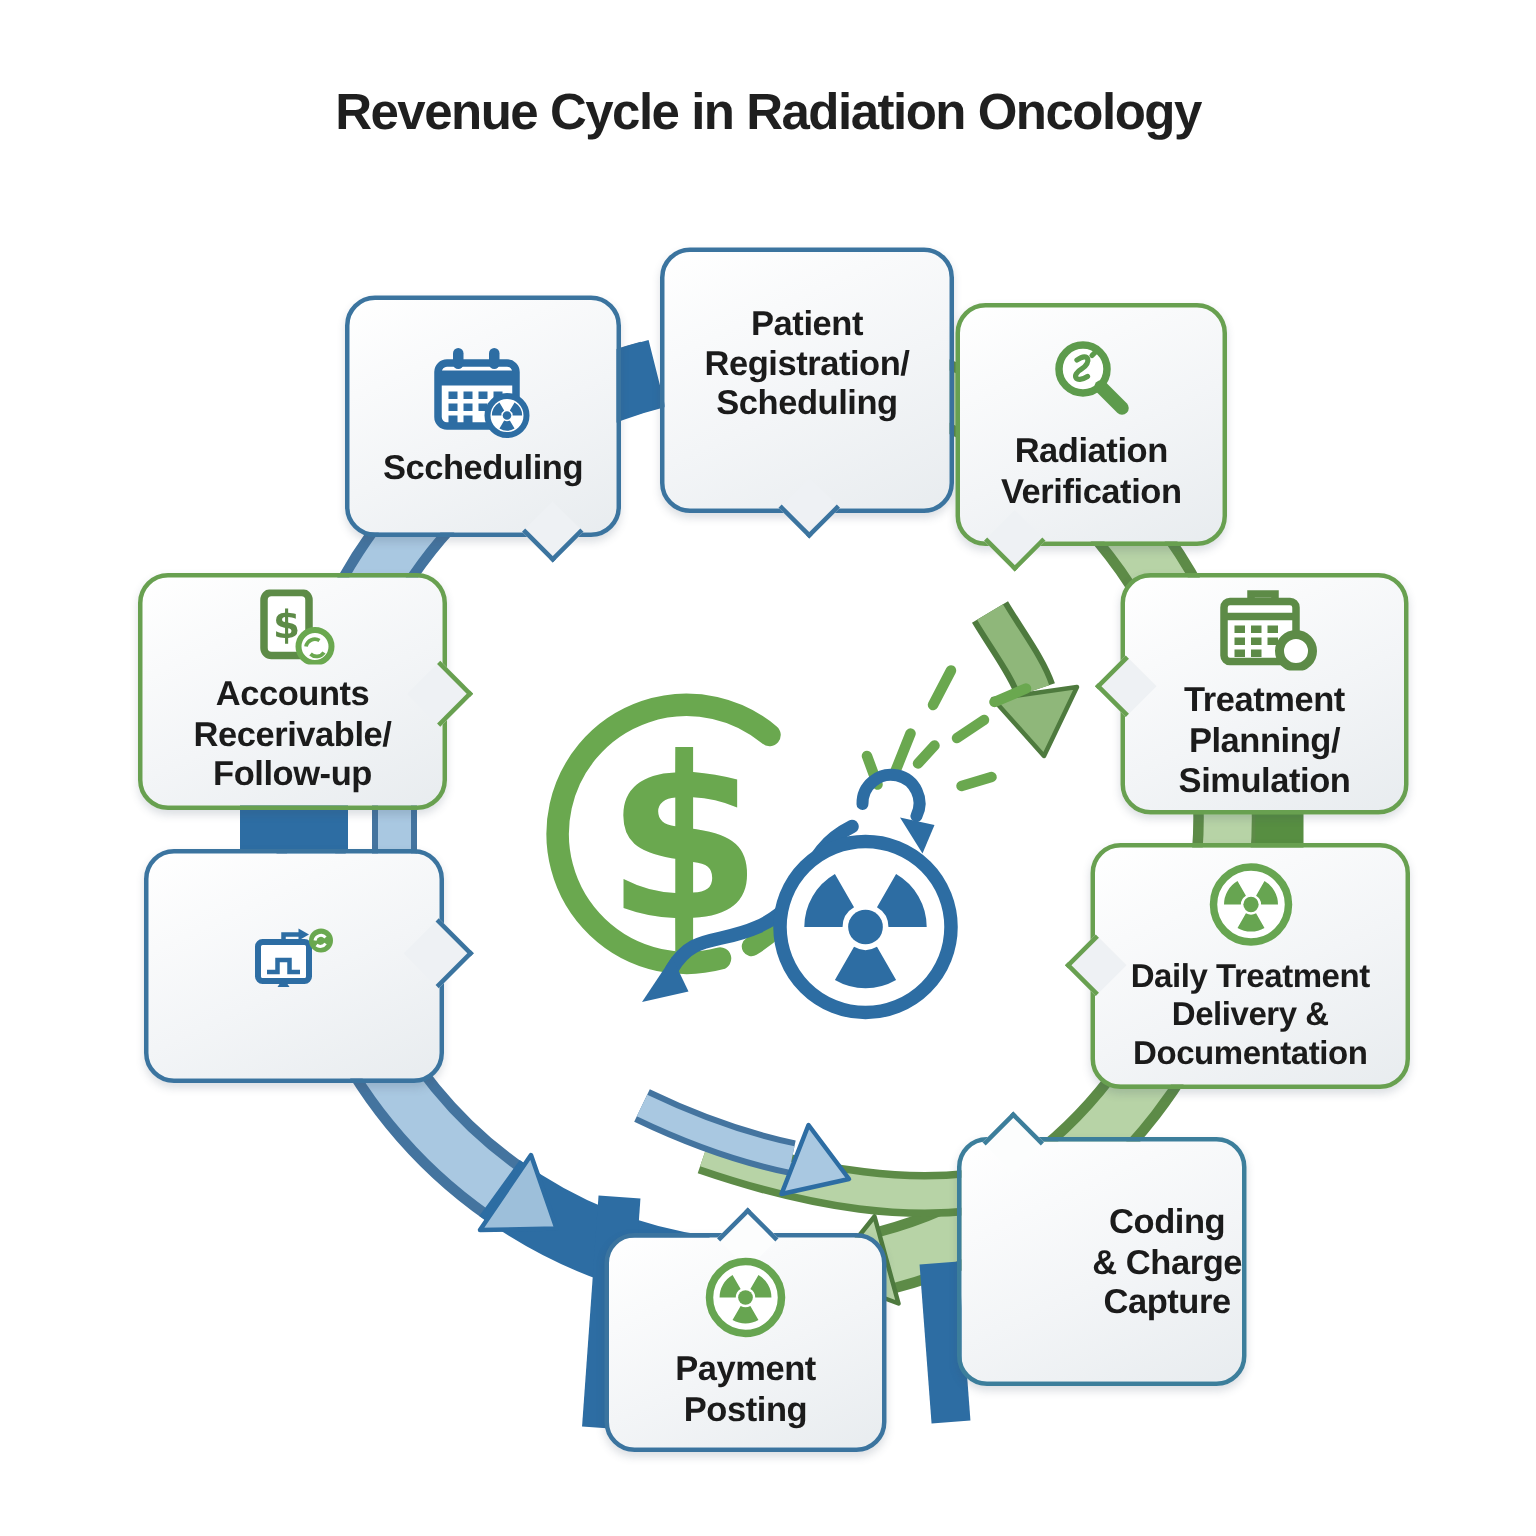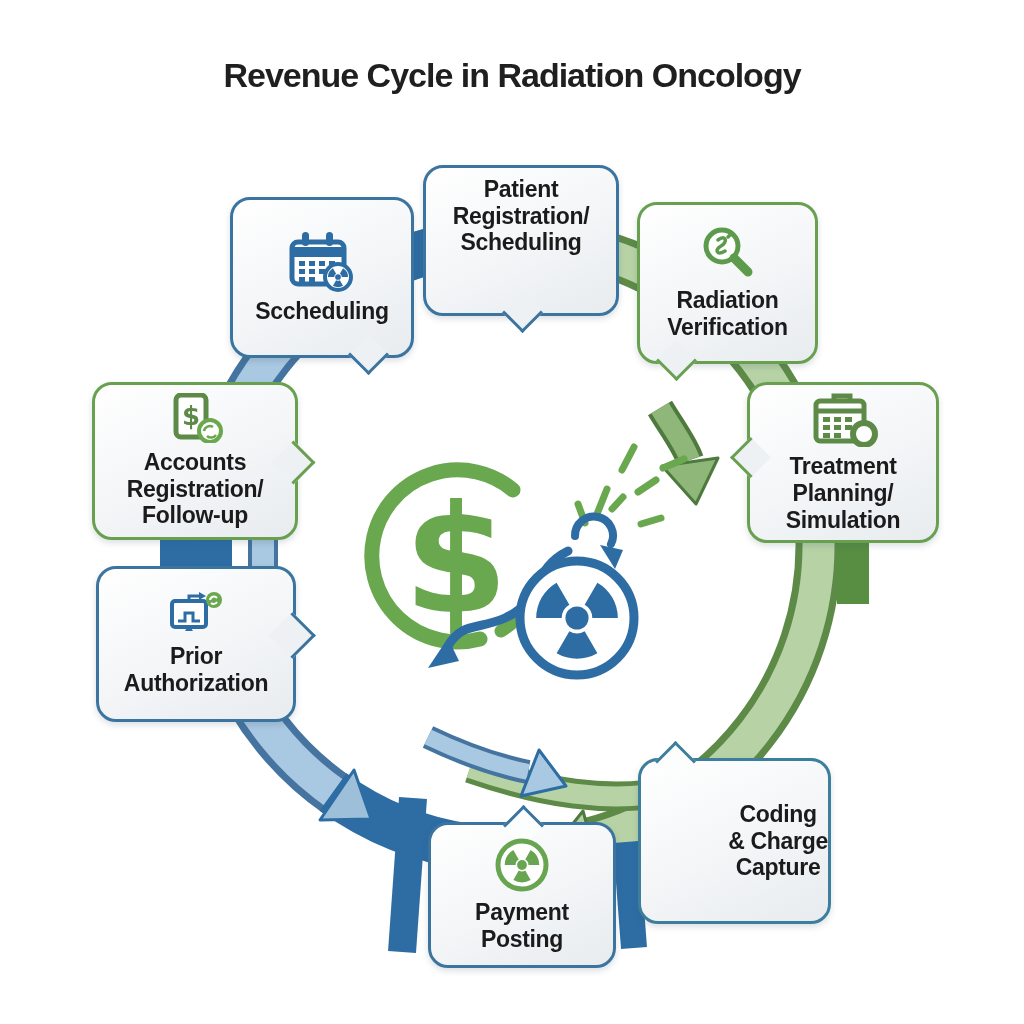--- a/index.html
+++ b/index.html
@@ -105,21 +105,21 @@
       <polygon points="600,545 623,550 615,569" fill="#2d6da3"></polygon>
       <path d="M568,551 C530,570 545,600 505,618 C478,630 462,622 448,646" stroke="#2d6da3" stroke-width="9" fill="none" stroke-linecap="round"></path>
       <polygon points="448,638 459,661 428,668" fill="#2d6da3"></polygon>
     </g>
     <g>
       <circle cx="577" cy="618" r="57" fill="#ffffff" stroke="#2d6da3" stroke-width="9"></circle>
       <use href="#trefoil" fill="#2d6da3" transform="translate(577,618) scale(1.7)"></use>
     </g>
   </svg>
 
-  <div class="box blue" style="left:423px; top:165px; width:190px; height:137px; justify-content:flex-start; padding-top:8px;">
+  <div class="box blue" style="left:440px; top:165px; width:190px; height:137px; justify-content:flex-start; padding-top:34px;">
     <div class="tail t-bottom" style="left:50%; margin-left:-13px;"></div>
     <div class="label">Patient
 Registration/
 Scheduling</div>
   </div>
 
   <div class="box green" style="left:637px; top:202px; width:175px; height:156px;">
     <div class="tail t-bottom" style="left:22px;"></div>
     <svg class="icon" width="64" height="56" viewBox="0 0 64 56">
       <circle cx="26" cy="21" r="16" fill="#ffffff" stroke="#5d9b4c" stroke-width="5"></circle>
@@ -147,29 +147,39 @@
         <rect x="15" y="42" width="7" height="5"></rect>
           <rect x="26" y="42" width="7" height="5"></rect>
       </g>
       <circle cx="56" cy="43" r="11" fill="#ffffff" stroke="#5d8b47" stroke-width="6"></circle>
     </svg>
     <div class="label">Treatment
 Planning/
 Simulation</div>
   </div>
 
+  <div class="box green" style="left:727px; top:562px; width:207px; height:158px;">
+    <div class="tail t-left" style="top:64px;"></div>
+    <svg class="icon" width="58" height="58" viewBox="-29 -29 58 58">
+      <circle r="25" fill="#ffffff" stroke="#67a551" stroke-width="5"></circle>
+      <use href="#trefoil" fill="#67a551" transform="scale(0.75)"></use>
+    </svg>
+    <div class="label sm">Daily Treatment
+Delivery &amp;
+Documentation</div>
+  </div>
 
   <div class="box teal" style="left:638px; top:758px; width:187px; height:160px;align-items:flex-end;">
     <div class="tail t-top" style="left:20px;"></div>
     <div class="label">Coding
 &amp; Charge
 Capture</div>
   </div>
 
-  <div class="box blue" style="left:428px; top:822px; width:182px; height:140px;">
+  <div class="box blue" style="left:403px; top:822px; width:182px; height:140px;">
     <div class="tail t-top" style="left:50%; margin-left:-13px;"></div>
     <svg class="icon" width="56" height="56" viewBox="-28 -28 56 56">
       <circle r="24" fill="#ffffff" stroke="#67a551" stroke-width="5"></circle>
       <use href="#trefoil" fill="#67a551" transform="scale(0.72)"></use>
     </svg>
     <div class="label">Payment
 Posting</div>
   </div>
 
 
@@ -177,34 +187,32 @@
     <div class="tail t-right" style="top:50px; width:30px; height:30px; right:-16px;"></div>
     <svg class="icon" width="56" height="46" viewBox="0 0 56 46">
       <rect x="4" y="10" width="34" height="26" rx="3" fill="#ffffff" stroke="#2d6da3" stroke-width="4"></rect>
       <path d="M10,30 h7 v-8 h8 v8 h7" fill="none" stroke="#2d6da3" stroke-width="3"></path>
       <path d="M21,10 v-5 h11" fill="none" stroke="#2d6da3" stroke-width="3"></path>
       <polygon points="31,1 38,5 31,9" fill="#2d6da3"></polygon>
       <polygon points="17,40 21,34 25,40" fill="#2d6da3"></polygon>
       <circle cx="46" cy="9" r="8" fill="#6aa84f"></circle>
       <path d="M42,9 a4,4 0 0 1 7,-2 M49,11 a4,4 0 0 1 -6,1" stroke="#ffffff" stroke-width="2" fill="none"></path>
     </svg>
-    <div class="label">Prior
-Authorization</div>
   </div>
 
   <div class="box green" style="left:92px; top:382px; width:200px; height:152px;">
     <div class="tail t-right" style="top:62px; width:28px; height:28px;"></div>
     <svg class="icon" width="58" height="50" viewBox="0 0 58 50">
       <rect x="10" y="2" width="30" height="42" rx="5" fill="#ffffff" stroke="#5d8b47" stroke-width="5"></rect>
       <text x="25" y="32" text-anchor="middle" font-size="26" font-weight="bold" fill="#5d8b47" font-family="DejaVu Sans, sans-serif">$</text>
       <circle cx="44" cy="38" r="11" fill="#ffffff" stroke="#6aa84f" stroke-width="4"></circle>
       <path d="M38,38 a6,6 0 0 1 9,-4 M50,42 a6,6 0 0 1 -9,1" stroke="#6aa84f" stroke-width="2.5" fill="none"></path>
     </svg>
     <div class="label">Accounts
-Registration/
+Recerivable/
 Follow-up</div>
   </div>
 
   <div class="box blue" style="left:230px; top:197px; width:178px; height:155px;text-align:right;">
     <div class="tail t-bottom" style="right:28px;"></div>
     <svg class="icon" width="72" height="62" viewBox="0 0 72 62">
       <rect x="6" y="12" width="52" height="42" rx="6" fill="#ffffff" stroke="#2d6da3" stroke-width="5"></rect>
       <path d="M8,22 h48" stroke="#2d6da3" stroke-width="10"></path>
       <rect x="16" y="2" width="7" height="14" rx="3.5" fill="#2d6da3"></rect>
       <rect x="40" y="2" width="7" height="14" rx="3.5" fill="#2d6da3"></rect>

